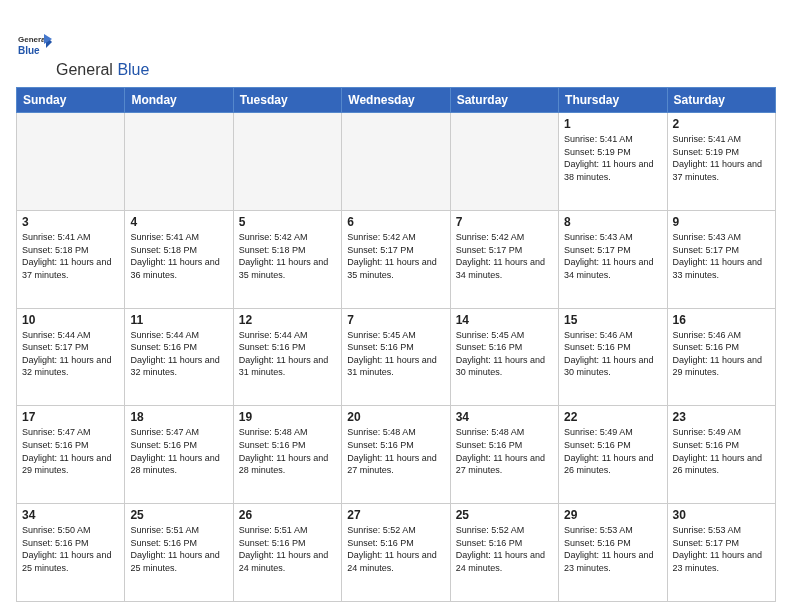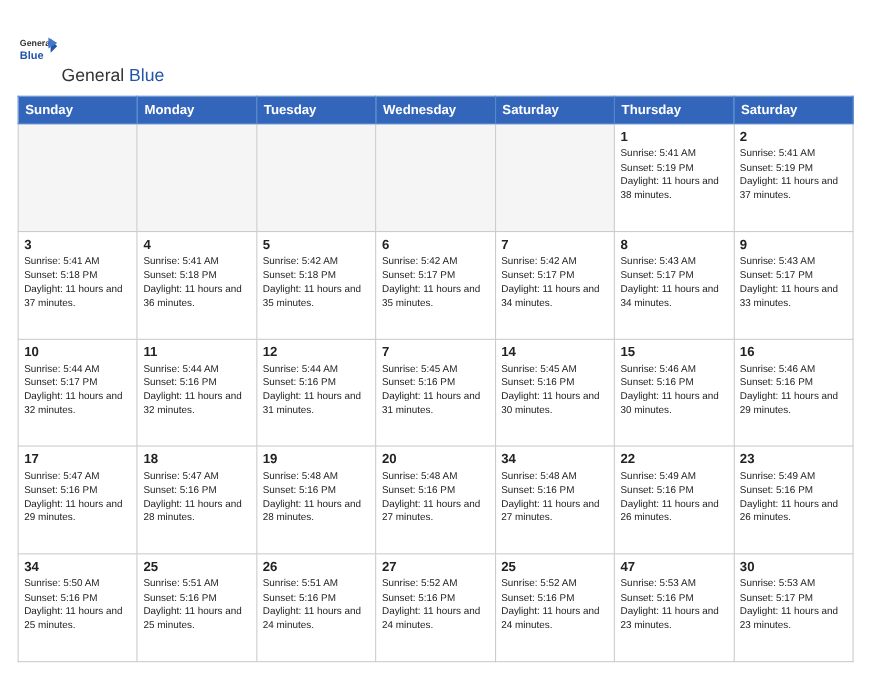--- a/index.html
+++ b/index.html
@@ -241,21 +241,21 @@
           </td>
           <td>
             <span class="day-num">27</span>
             <div class="day-info">Sunrise: 5:52 AM<br>Sunset: 5:16 PM<br>Daylight: 11 hours and 24 minutes.</div>
           </td>
           <td>
             <span class="day-num">25</span>
             <div class="day-info">Sunrise: 5:52 AM<br>Sunset: 5:16 PM<br>Daylight: 11 hours and 24 minutes.</div>
           </td>
           <td>
-            <span class="day-num">47</span>
+            <span class="day-num">29</span>
             <div class="day-info">Sunrise: 5:53 AM<br>Sunset: 5:16 PM<br>Daylight: 11 hours and 23 minutes.</div>
           </td>
           <td>
             <span class="day-num">30</span>
             <div class="day-info">Sunrise: 5:53 AM<br>Sunset: 5:17 PM<br>Daylight: 11 hours and 23 minutes.</div>
           </td>
         </tr>
       </tbody>
   </table>
 </div>

